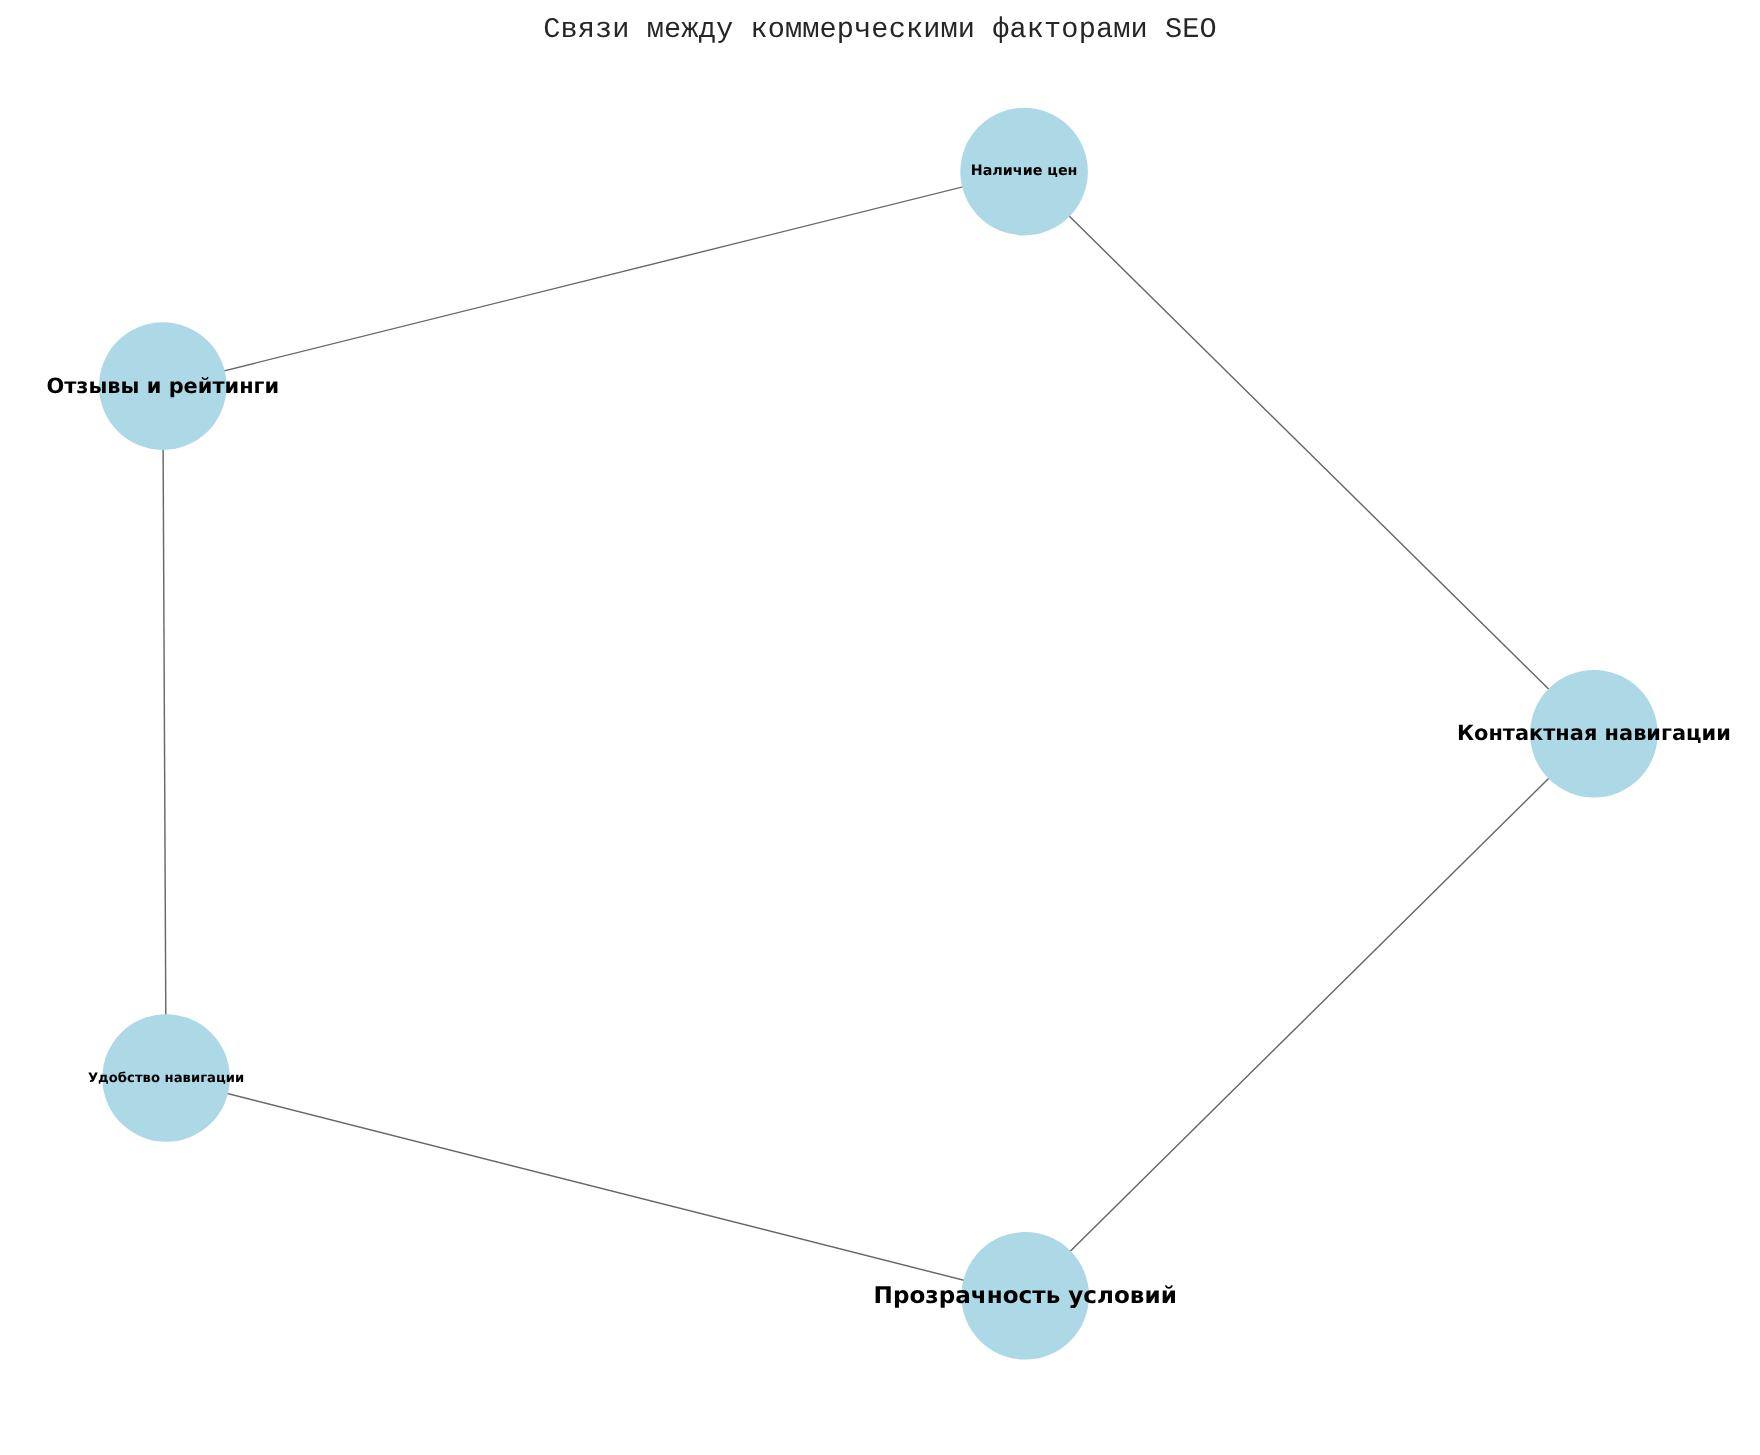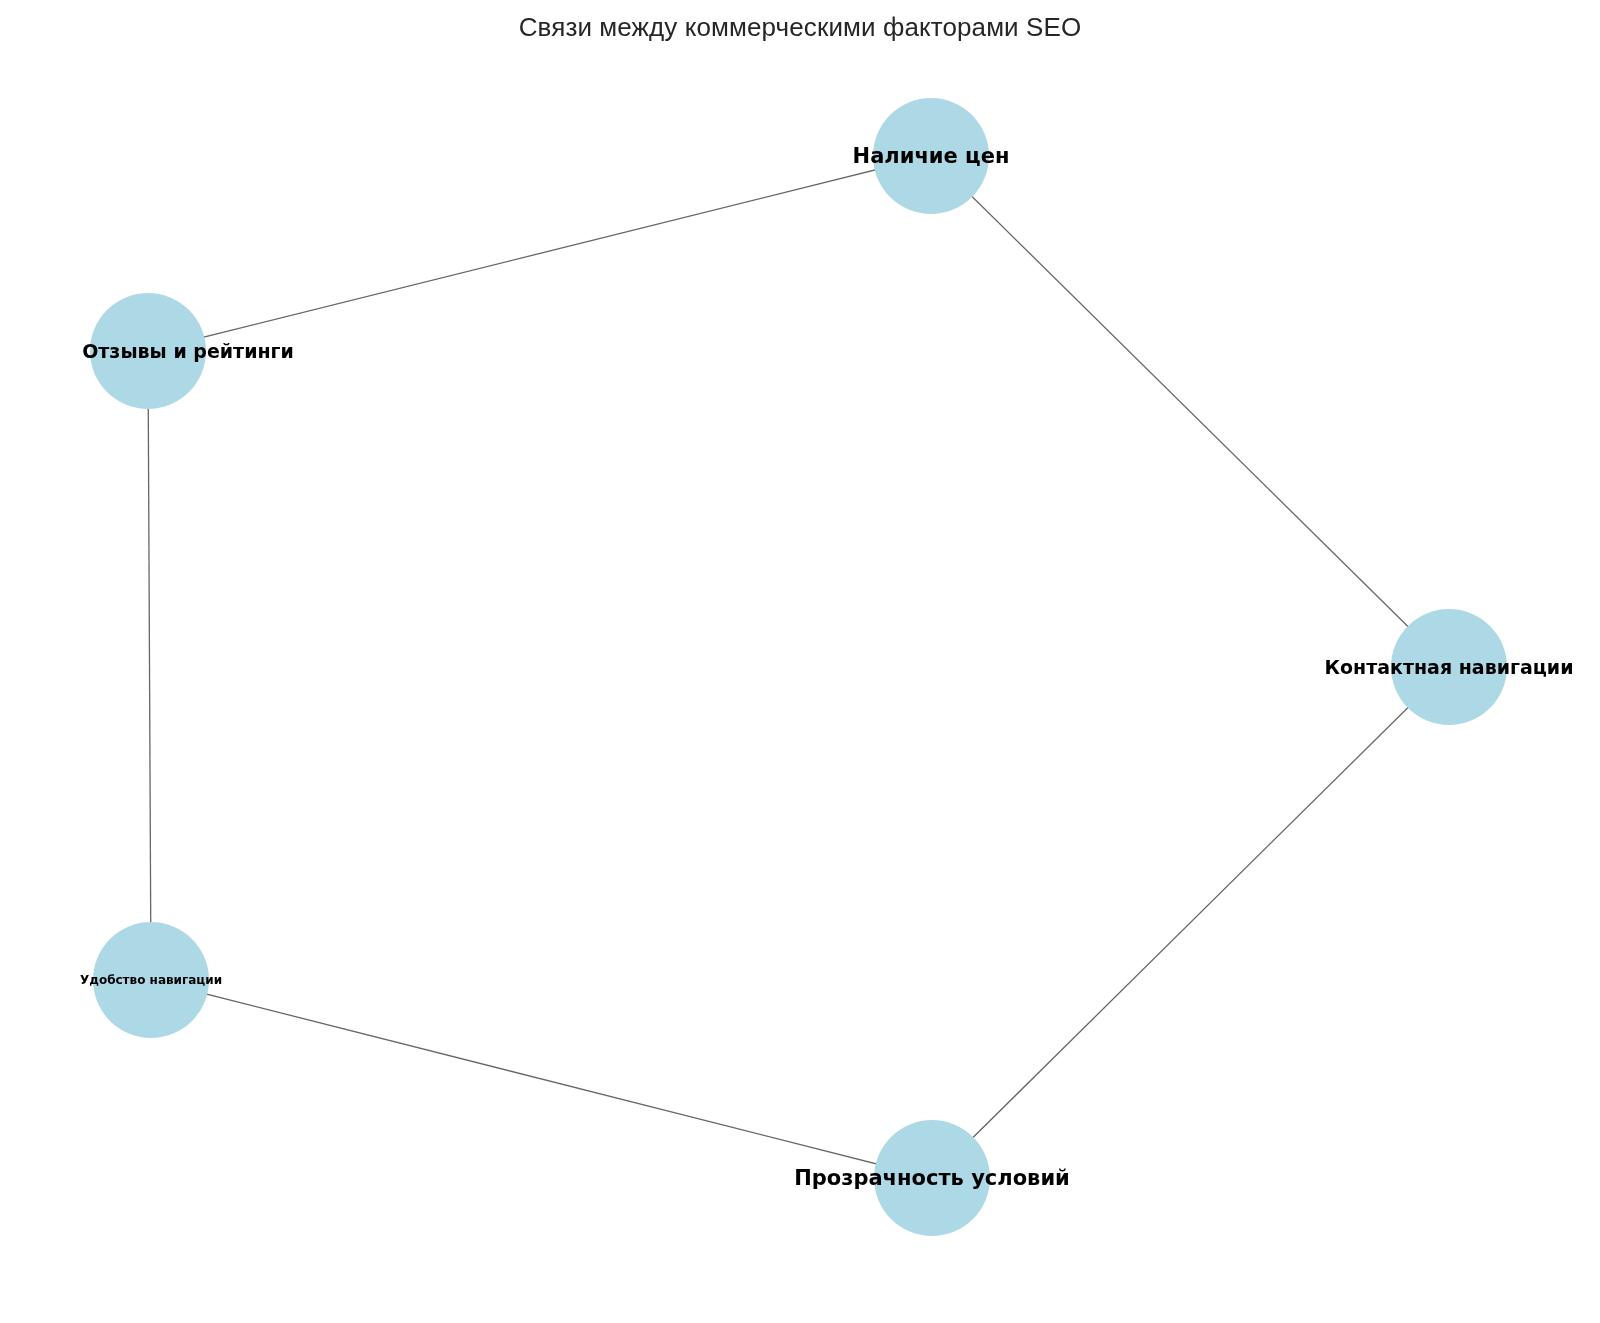--- a/index.html
+++ b/index.html
@@ -17,21 +17,21 @@
     height: 1323px;
     background: #ffffff;
     overflow: hidden;
   }
   #graph-title {
     position: absolute;
     left: 0;
     top: 12px;
     width: 1600px;
     text-align: center;
-    font-family: Liberation Sans, sans-serif;
+    font-family: Liberation Mono, monospace;
     font-size: 26px;
     font-weight: 400;
     color: #262626;
     letter-spacing: 0.1px;
     white-space: nowrap;
   }
   #graph-svg {
     position: absolute;
     left: 0;
     top: 0;
@@ -76,20 +76,20 @@
     <g id="nodes-layer">
         <circle cx="931" cy="156" r="58" class="graph-node-circle" fill="#add8e6"></circle>
         <circle cx="148" cy="351" r="58" class="graph-node-circle" fill="#add8e6"></circle>
         <circle cx="1449" cy="667" r="58" class="graph-node-circle" fill="#add8e6"></circle>
         <circle cx="151" cy="980" r="58" class="graph-node-circle" fill="#add8e6"></circle>
         <circle cx="932" cy="1178" r="58" class="graph-node-circle" fill="#add8e6"></circle>
       </g>
   </svg>
 
   <div id="labels-layer">
-      <div class="node-label" style="left: 931px; top: 156px; font-size: 21px; color: rgb(0, 0, 0);">Наличие цен</div>
-      <div class="node-label" style="left: 148px; top: 351px; font-size: 19px; color: rgb(0, 0, 0); margin-left: 40px;">Отзывы и рейтинги</div>
+      <div class="node-label" style="left: 931px; top: 156px; font-size: 13px; color: rgb(0, 0, 0);">Наличие цен</div>
+      <div class="node-label" style="left: 148px; top: 351px; font-size: 19px; color: rgb(0, 0, 0);">Отзывы и рейтинги</div>
       <div class="node-label" style="left: 1449px; top: 667px; font-size: 19px; color: rgb(0, 0, 0);">Контактная навигации</div>
       <div class="node-label" style="left: 151px; top: 980px; font-size: 12px; color: rgb(0, 0, 0);">Удобство навигации</div>
       <div class="node-label" style="left: 932px; top: 1178px; font-size: 21px; color: rgb(0, 0, 0);">Прозрачность условий</div>
     </div>
 
 </div>
 
 </body></html>

